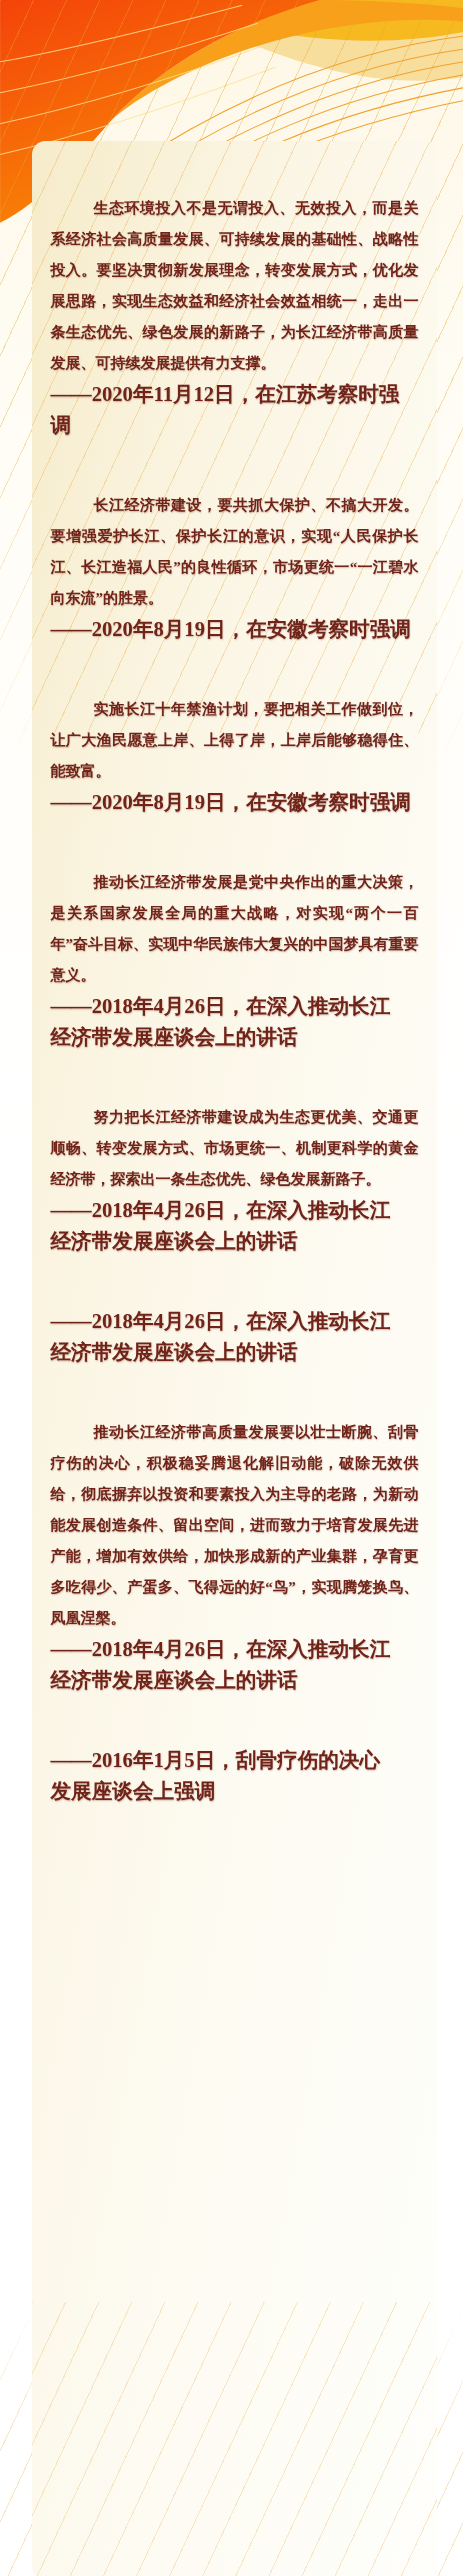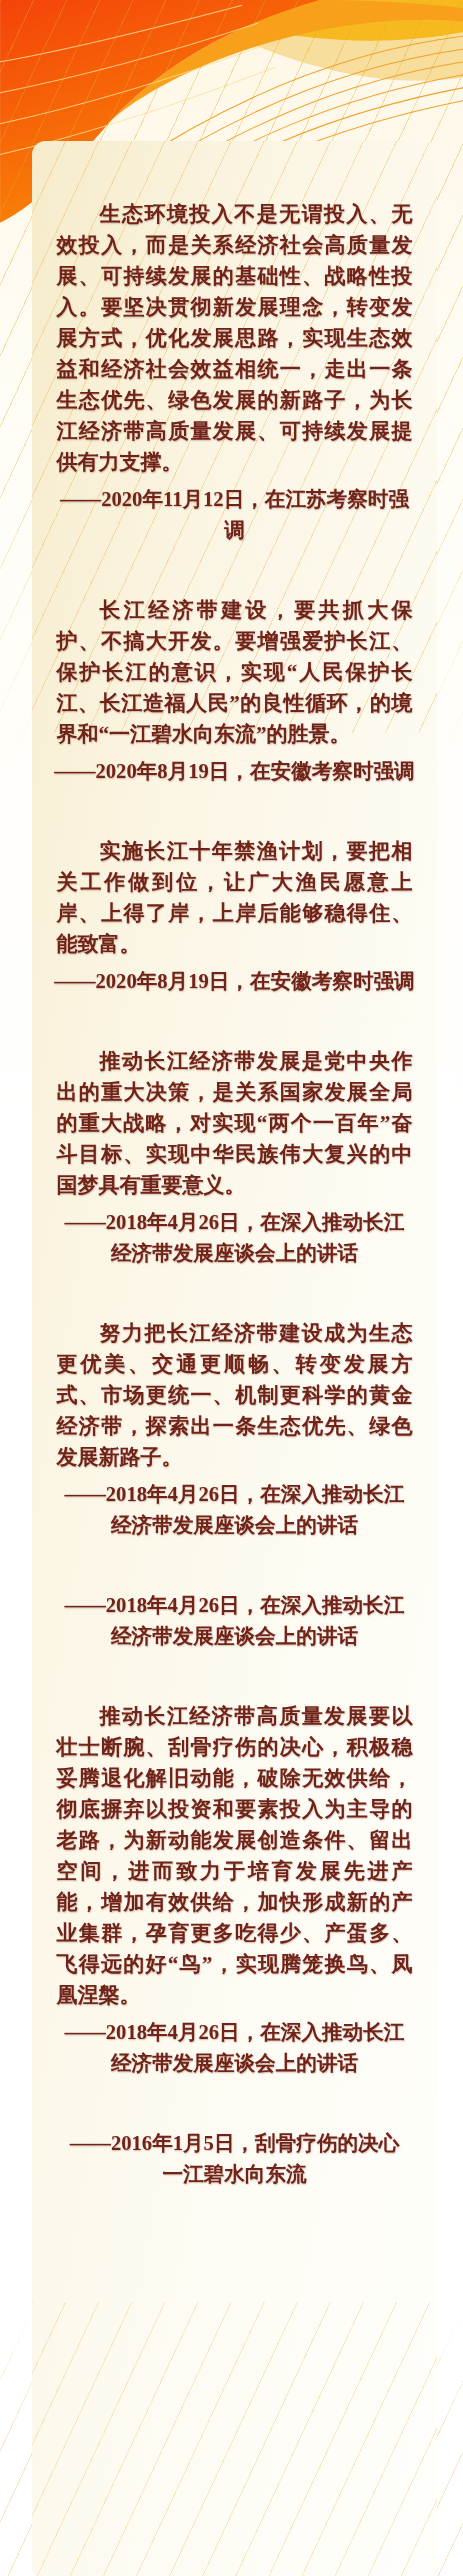--- a/index.html
+++ b/index.html
@@ -19,24 +19,24 @@
     background:repeating-linear-gradient(115deg,rgba(232,166,48,.30) 0 1px,rgba(0,0,0,0) 1px 30px);
     -webkit-mask-image:linear-gradient(180deg,rgba(0,0,0,0) 0,#000 45%);
             mask-image:linear-gradient(180deg,rgba(0,0,0,0) 0,#000 45%);}
   .card{position:absolute;left:32px;top:141px;width:405px;height:2439px;z-index:2;
         border-radius:13.4px;box-sizing:border-box;padding:52px 18.5px 0 18.5px;overflow:hidden;
         background:
           repeating-linear-gradient(115deg,rgba(230,160,40,.30) 0 1px,rgba(0,0,0,0) 1px 30px) top/100% 592px no-repeat,
           repeating-linear-gradient(115deg,rgba(230,160,40,.24) 0 1px,rgba(0,0,0,0) 1px 30px) bottom/100% 278px no-repeat,
           linear-gradient(100deg,#F6ECCB 0%,#FBF5E4 30%,#FDFBF2 62%,#FEFEFB 100%);}
   .quote{margin:0 0 49px 0;}
-  .qtext{margin:6px;font-size:21px;line-height:31px;color:#702318;font-weight:700;
+  .qtext{margin:0;font-size:15px;line-height:31px;color:#702318;font-weight:700;
          text-align:justify;text-justify:inter-character;text-indent:43px;
          text-shadow:0.5px 1px 1.5px rgba(112,35,24,.30);}
-  .attr{font-size:20.6px;line-height:31px;color:#702318;font-weight:700;text-align:center;
+  .attr{font-size:20.6px;line-height:31px;color:#702318;font-weight:700;text-align:left;
         text-shadow:0.5px 1px 1.5px rgba(112,35,24,.30);}
 </style>
 </head>
 <body>
 
 <div class="poster">
 
   <svg id="topSwoosh" class="deco" width="464" height="268" viewBox="0 0 900 520">
     <defs>
       <linearGradient id="gOr" x1="0" y1="0" x2="0.55" y2="1">
@@ -67,21 +67,21 @@
   <div class="hairlines top"></div>
   <div class="hairlines bottom"></div>
 
   <div class="card">
     <div id="quotes">
         <section class="quote">
           <p class="qtext">生态环境投入不是无谓投入、无效投入，而是关系经济社会高质量发展、可持续发展的基础性、战略性投入。要坚决贯彻新发展理念，转变发展方式，优化发展思路，实现生态效益和经济社会效益相统一，走出一条生态优先、绿色发展的新路子，为长江经济带高质量发展、可持续发展提供有力支撑。</p>
           <div class="attr">——2020年11月12日，在江苏考察时强调</div>
         </section>
         <section class="quote">
-          <p class="qtext">长江经济带建设，要共抓大保护、不搞大开发。要增强爱护长江、保护长江的意识，实现“人民保护长江、长江造福人民”的良性循环，的境界和“一江碧水向东流”的胜景。</p>
+          <p class="qtext">长江经济带建设，要共抓大保护、不搞大开发。要增强爱护长江、保护长江的意识，实现“人民保护长江、长江造福人民”的良性循环，市场更统一“一江碧水向东流”的胜景。</p>
           <div class="attr">——2020年8月19日，在安徽考察时强调</div>
         </section>
         <section class="quote">
           <p class="qtext">实施长江十年禁渔计划，要把相关工作做到位，让广大渔民愿意上岸、上得了岸，上岸后能够稳得住、能致富。</p>
           <div class="attr">——2020年8月19日，在安徽考察时强调</div>
         </section>
         <section class="quote">
           <p class="qtext">推动长江经济带发展是党中央作出的重大决策，是关系国家发展全局的重大战略，对实现“两个一百年”奋斗目标、实现中华民族伟大复兴的中国梦具有重要意义。</p>
           <div class="attr">——2018年4月26日，在深入推动长江</div>
           <div class="attr">经济带发展座谈会上的讲话</div>
@@ -95,21 +95,21 @@
           <div class="attr">——2018年4月26日，在深入推动长江</div>
           <div class="attr">经济带发展座谈会上的讲话</div>
         </section>
         <section class="quote">
           <p class="qtext">推动长江经济带高质量发展要以壮士断腕、刮骨疗伤的决心，积极稳妥腾退化解旧动能，破除无效供给，彻底摒弃以投资和要素投入为主导的老路，为新动能发展创造条件、留出空间，进而致力于培育发展先进产能，增加有效供给，加快形成新的产业集群，孕育更多吃得少、产蛋多、飞得远的好“鸟”，实现腾笼换鸟、凤凰涅槃。</p>
           <div class="attr">——2018年4月26日，在深入推动长江</div>
           <div class="attr">经济带发展座谈会上的讲话</div>
         </section>
         <section class="quote">
           <div class="attr">——2016年1月5日，刮骨疗伤的决心</div>
-          <div class="attr">一江碧水向东流</div>
+          <div class="attr">发展座谈会上强调</div>
         </section>
       </div>
   </div>
 
   <svg id="bottomWave" class="deco" width="464" height="172" viewBox="0 0 900 333">
     <defs>
       <linearGradient id="gBand" x1="0" y1="0" x2="0.3" y2="1">
         <stop offset="0" stop-color="#F99E08"></stop>
           <stop offset="1" stop-color="#ED6D02"></stop>
       </linearGradient>

